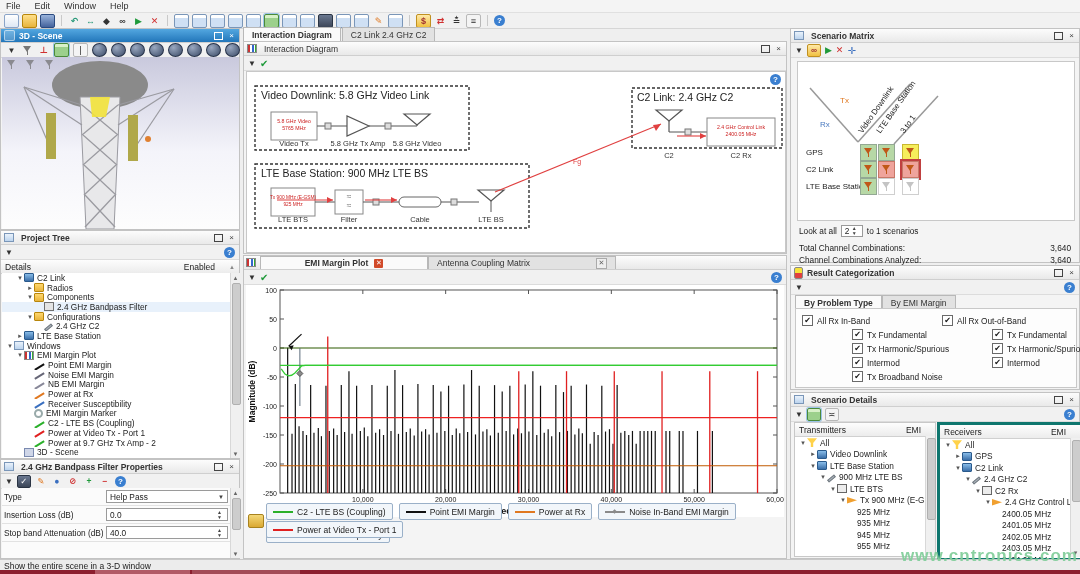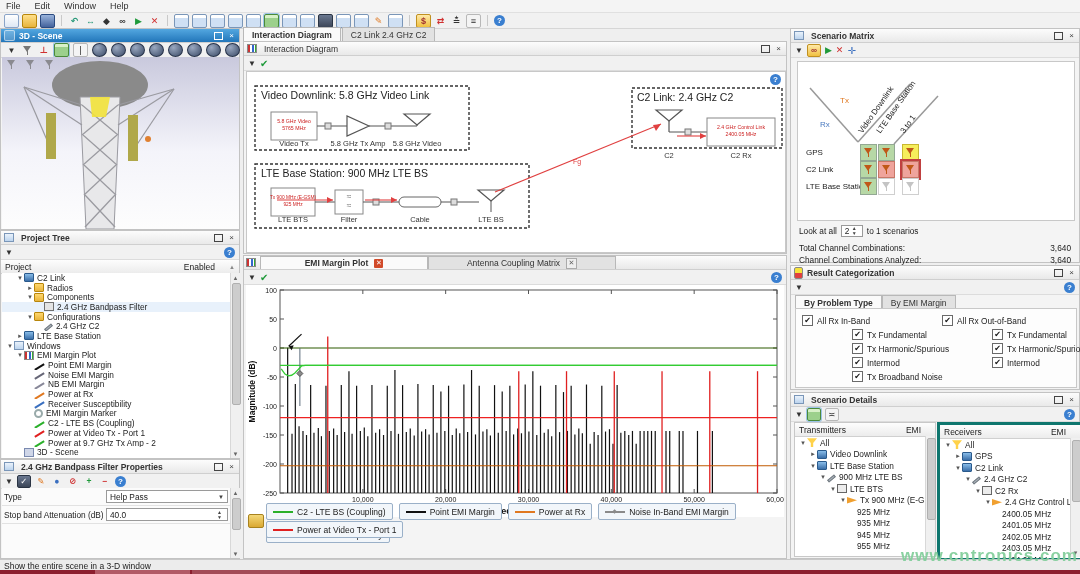--- a/index.html
+++ b/index.html
@@ -210,21 +210,21 @@
           <span class="wfloat"></span>
         </span>
     <span class="wbtn">×</span>
   </div>
   <div class="tb">
     <span class="dd">▼</span>
         <span class="sp"></span>
     <span class="qhelp">?</span>
   </div>
   <div class="treehead">
-    <span>Project</span>
+    <span>Details</span>
     <span style="margin-left:auto;padding-right:14px">Enabled</span>
     <span style="font-size:6px;color:#888">▲</span>
   </div>
   <div id="ptree" class="abs" style="left:1px;top:42px;width:228px;height:185px;background:#fff;overflow:hidden">
         <div class="trow" style="height: 9.7px; padding-left: 14px;">
           <span class="exp">▾</span>
           <span class="tic radio"></span>
           <span>C2 Link</span>
         </div>
         <div class="trow" style="height: 9.7px; padding-left: 24px;">
@@ -344,20 +344,30 @@
     <span class="chip g-red">−</span>
     <span class="qhelp">?</span>
     <span class="sp"></span>
   </div>
   <div id="props" class="abs" style="left:1px;top:28px;width:228px;height:70px;background:#fbfbfb;overflow:hidden">
         <div style="display: flex; align-items: center; height: 17px; border-bottom: 1px solid rgb(226, 226, 226); padding: 0px 2px; font-size: 8.3px;">
           <span style="width: 102px;">Type</span>
           <span class="fld" style="flex: 1 1 0%; height: 13px;">
             <span>Help Pass</span>
             <span style="margin-left: auto; font-size: 6px; color: rgb(68, 68, 68);">▼</span>
+          </span>
+        </div>
+        <div style="display: flex; align-items: center; height: 17px; border-bottom: 1px solid rgb(226, 226, 226); padding: 0px 2px; font-size: 8.3px;">
+          <span style="width: 102px;">Insertion Loss (dB)</span>
+          <span class="fld" style="flex: 1 1 0%; height: 13px;">
+            <span>0.0</span>
+            <span class="spin">
+              <span>▲</span>
+              <span>▼</span>
+            </span>
           </span>
         </div>
         <div style="display: flex; align-items: center; height: 17px; border-bottom: 1px solid rgb(226, 226, 226); padding: 0px 2px; font-size: 8.3px;">
           <span style="width: 102px;">Stop band Attenuation (dB)</span>
           <span class="fld" style="flex: 1 1 0%; height: 13px;">
             <span>40.0</span>
             <span class="spin">
               <span>▲</span>
               <span>▼</span>
             </span>
@@ -452,21 +462,21 @@
   </div>
 </div>
 
 <div class="pane" style="left:243px;top:255px;width:544px;height:304px">
   <div class="tbar" style="gap:0;padding-left:2px">
     <span class="tic chart" style="margin-right:4px"></span>
     <span class="doctab on" style="height:12px;min-width:150px;justify-content:center">
       <span>EMI Margin Plot</span>
       <span style="margin-left:6px;color:#fff;background:#d14a2a;width:9px;height:9px;display:inline-flex;align-items:center;justify-content:center;font-size:7px;border-radius:1px">✕</span>
     </span>
-    <span class="doctab" style="height:12px;min-width:170px;justify-content:center">
+    <span class="doctab" style="height:12px;min-width:170px;justify-content:space-between">
       <span>Antenna Coupling Matrix</span>
       <span style="margin-left:6px;color:#666;border:1px solid #aaa;width:9px;height:9px;display:inline-flex;align-items:center;justify-content:center;font-size:7px;background:#eee">✕</span>
     </span>
   </div>
   <div class="tb">
     <span class="dd">▼</span>
     <span class="g-green" style="font-size:10px">✔</span>
     <span class="sp"></span>
     <span class="qhelp">?</span>
   </div>

